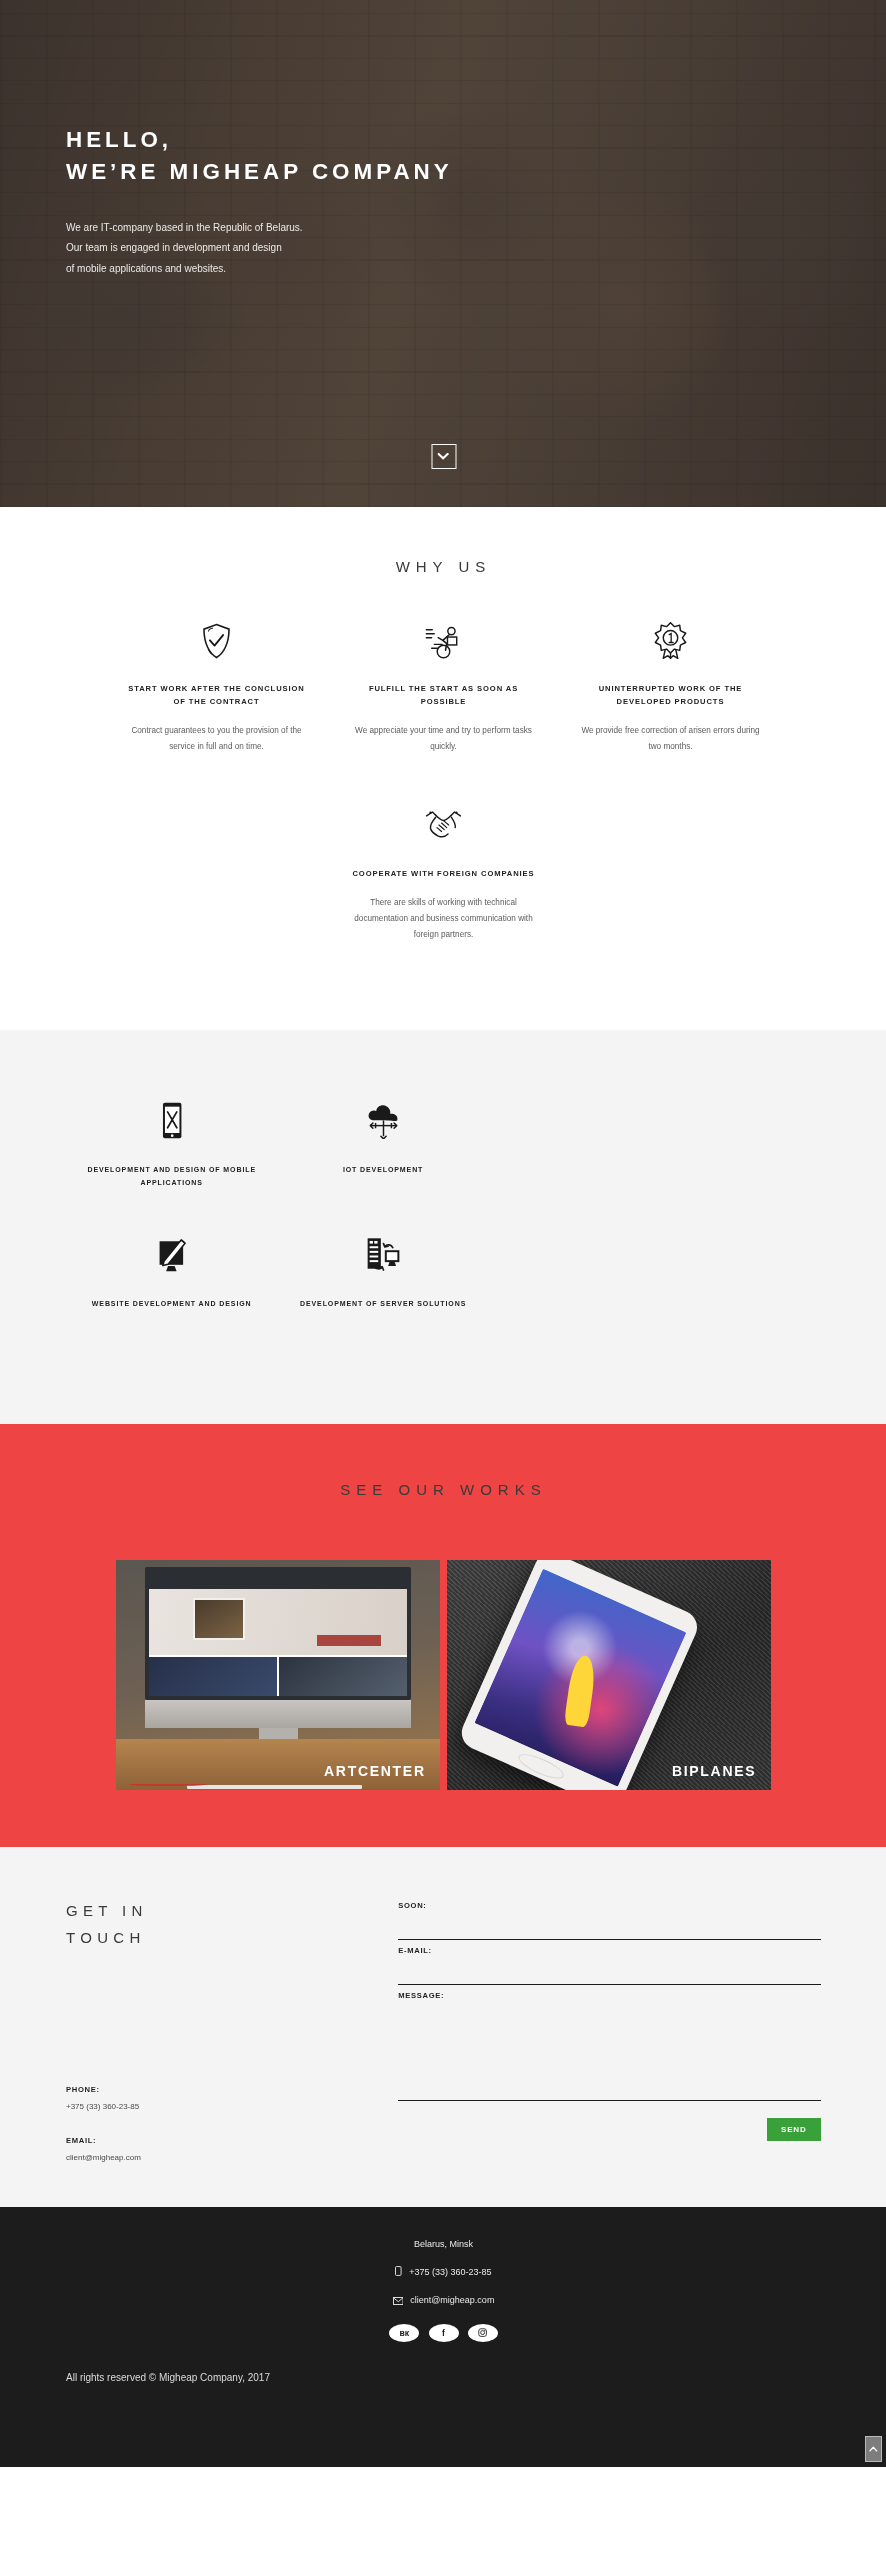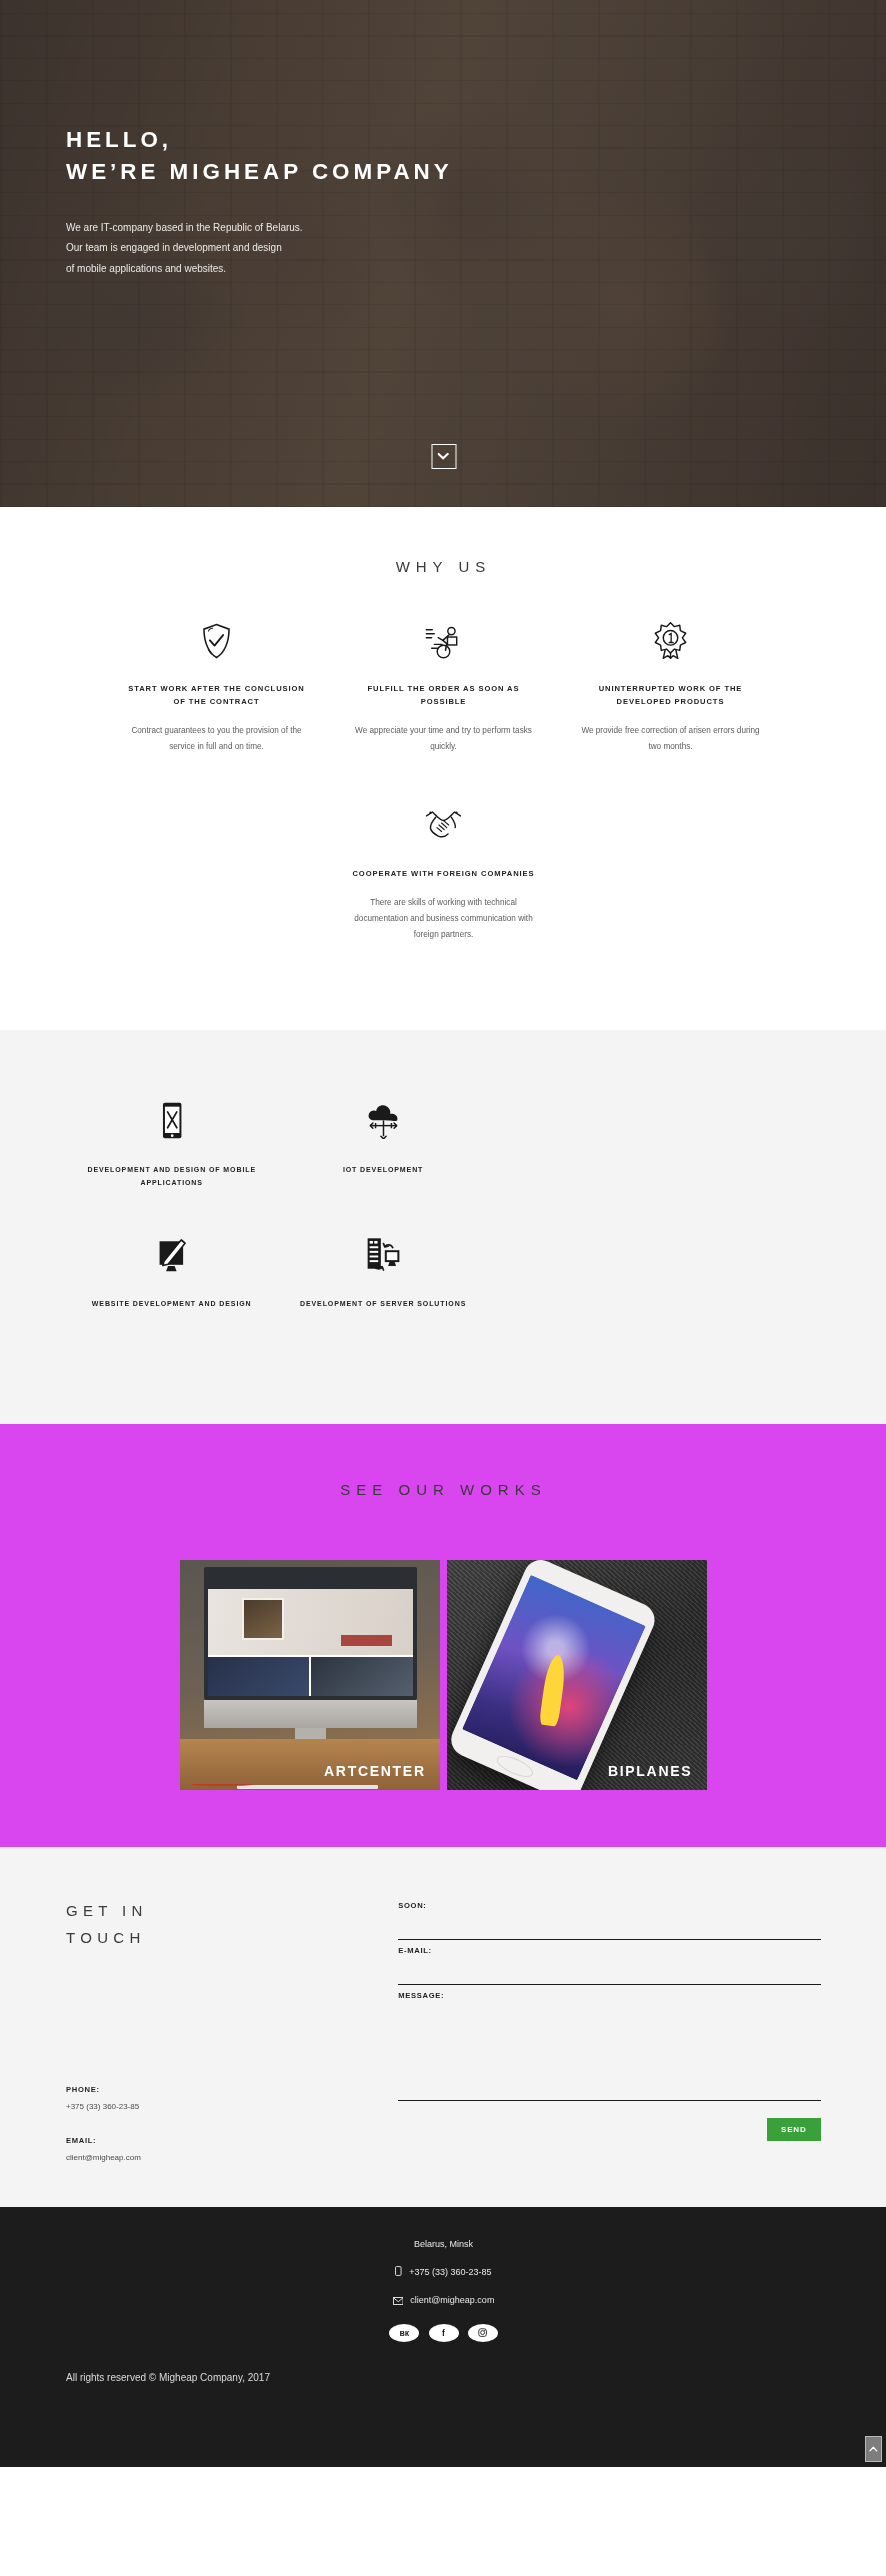--- a/index.html
+++ b/index.html
@@ -182,30 +182,30 @@
   .offer-label {
     margin-top: 17px;
     font-size: 7px;
     font-weight: 700;
     letter-spacing: 0.9px;
     line-height: 1.9;
     color: #222;
   }
 
   
-  .works { background: #d946ef; padding-top: 57px; padding-bottom: 57px; }
+  .works { background: #ef4444; padding-top: 57px; padding-bottom: 57px; }
   .works-grid {
     display: flex;
     gap: 6.6px;
     margin-top: 62px;
     justify-content: center;
   }
   .work-card {
     position: relative;
-    width: 260px;
+    width: 324px;
     height: 230px;
     overflow: hidden;
     cursor: pointer;
   }
   .work-label {
     position: absolute;
     right: 14.5px;
     bottom: 10.5px;
     color: #fff;
     font-size: 14px;
@@ -476,21 +476,21 @@
         <svg width="37" height="36" viewBox="0 0 56 54">
           <circle cx="40" cy="12" r="5.5" fill="none" stroke="#1a1a1a" stroke-width="2.2"></circle>
           <path d="M36 18 L27 26 L33 31 L31 41" fill="none" stroke="#1a1a1a" stroke-width="2.4" stroke-linecap="round" stroke-linejoin="round"></path>
           <path d="M27 26 L20 22" fill="none" stroke="#1a1a1a" stroke-width="2.2" stroke-linecap="round"></path>
           <rect x="34" y="21" width="14" height="12" fill="none" stroke="#1a1a1a" stroke-width="2.2"></rect>
           <circle cx="28" cy="43" r="9.5" fill="none" stroke="#1a1a1a" stroke-width="2.2"></circle>
           <path d="M2 10 h9 M2 16 h12 M2 22 h8" stroke="#1a1a1a" stroke-width="2.2" stroke-linecap="round"></path>
           <path d="M14 32 h12 M10 38 h9" stroke="#1a1a1a" stroke-width="2" stroke-linecap="round"></path>
         </svg>
       </div>
-      <div class="why-head">FULFILL THE ORDER AS SOON AS POSSIBLE</div>
+      <div class="why-head">FULFILL THE START AS SOON AS POSSIBLE</div>
       <div class="why-text">We appreciate your time and try to perform tasks quickly.</div>
     </div>
 
     <div class="why-card">
       <div class="why-icon">
         <svg width="33" height="37" viewBox="0 0 50 56">
           <path d="M25 1 L31 7 L39 5 L40 13 L48 17 L43 24 L48 31 L40 35 L39 43 L31 41 L25 47 L19 41 L11 43 L10 35 L2 31 L7 24 L2 17 L10 13 L11 5 L19 7 Z" fill="none" stroke="#1a1a1a" stroke-width="2.2" stroke-linejoin="round"></path>
           <circle cx="25" cy="24" r="11" fill="none" stroke="#1a1a1a" stroke-width="2.2"></circle>
           <path d="M23 19 L26 17.5 L26 31 M23 31 h6" stroke="#1a1a1a" stroke-width="2" fill="none" stroke-linecap="round"></path>
           <path d="M17 42 L14 55 L21 51 L25 55 L25 46" fill="none" stroke="#1a1a1a" stroke-width="2.2" stroke-linejoin="round"></path>

